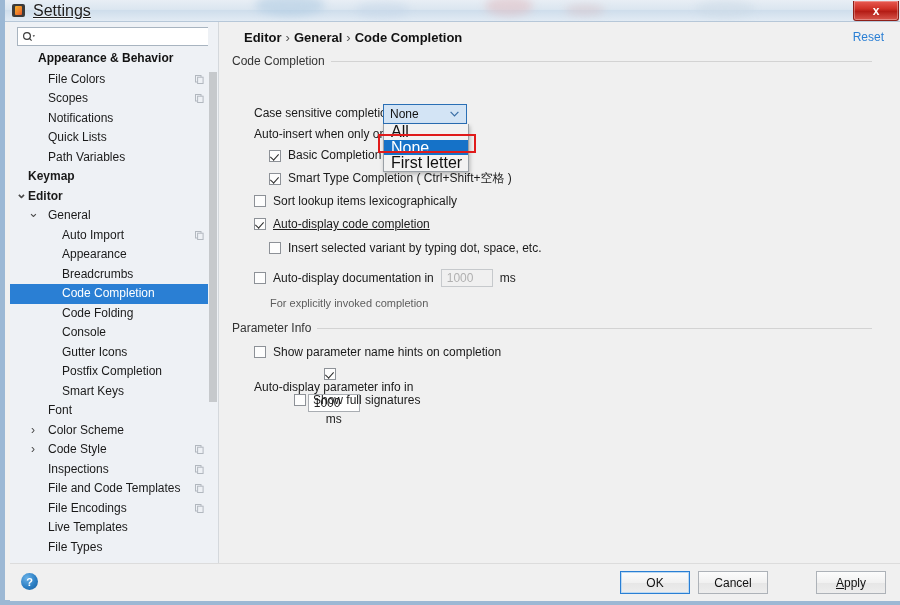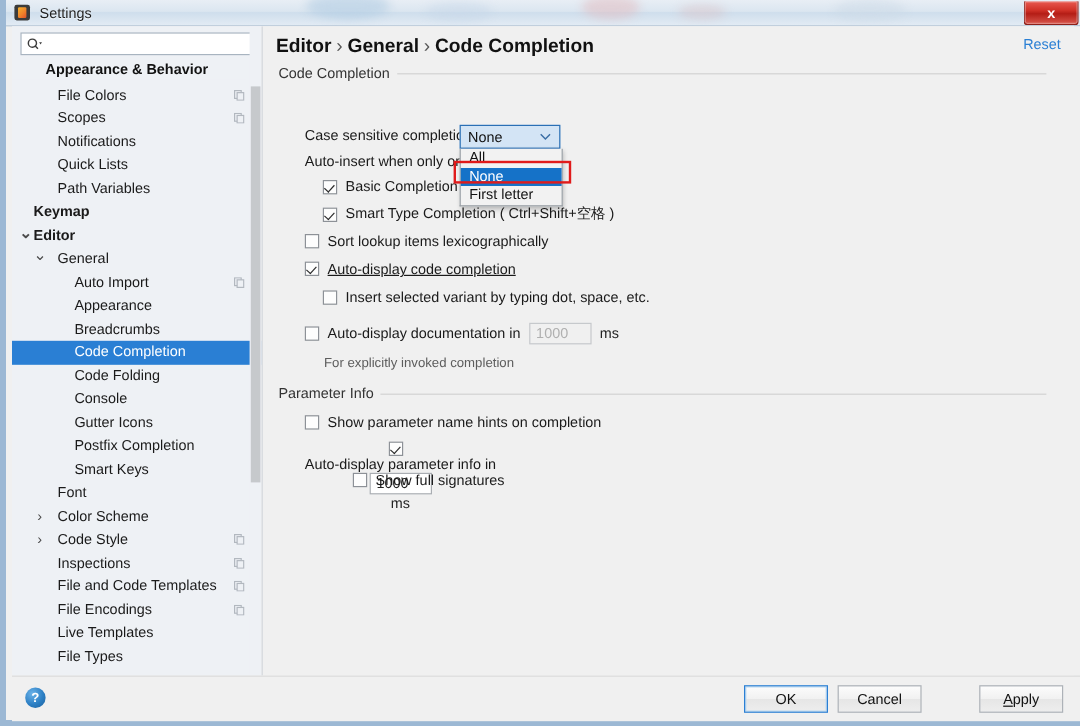--- a/index.html
+++ b/index.html
@@ -61,25 +61,26 @@
   #app-icon::after {
     content: "";
     position: absolute;
     left: 3px; top: 2px;
     width: 7px; height: 9px;
     background: linear-gradient(135deg, #f5b32c 0%, #f07f2a 60%, #e0522b 100%);
     border-radius: 1px;
   }
   #title-text {
     margin-left: 8px;
-    font-size: 12px;
+    font-size: 16px;
     color: #1d1d1d;
     z-index: 3;
     position: relative;
     text-shadow: 0 1px 1px rgba(255,255,255,.85);
+    text-decoration: underline;
   }
   #close-button {
     position: absolute;
     right: 6px; top: 1px;
     width: 44px; height: 19px;
     border-radius: 0 0 3px 3px;
     background: linear-gradient(to bottom, #e85b52 0%, #d03127 40%, #b41d16 55%, #d8564c 100%);
     border: 1px solid #8d2019;
     border-top: none;
     box-shadow: inset 0 0 0 1px rgba(255,255,255,.3);
@@ -213,22 +214,22 @@
 
   
   #right-pane {
     position: absolute;
     left: 214px; top: 0;
     width: 676px; height: 541px;
     background: #f0f0f0;
   }
   #breadcrumb {
     position: absolute;
-    left: 6px; top: 8px;
-    font-size: 16px;
+    left: 20px; top: 8px;
+    font-size: 13px;
     font-weight: bold;
     color: #111;
   }
   #breadcrumb .sep {
     font-weight: normal;
     color: #555;
     padding: 0 4px;
   }
   #reset-link {
     position: absolute;
@@ -348,21 +349,21 @@
     background: #f2f2f2;
     border: 1px solid #9aa0a6;
     border-top: none;
     z-index: 21;
     box-shadow: 1px 2px 4px rgba(0,0,0,.25);
   }
   .dd-item {
     height: 15.5px;
     line-height: 15.5px;
     padding-left: 7px;
-    font-size: 12px;
+    font-size: 16px;
     color: #111;
     cursor: pointer;
     white-space: nowrap;
   }
   .dd-item.sel {
     background: #1572c8;
     color: #ffffff;
   }
   #red-highlight {
     position: absolute;

